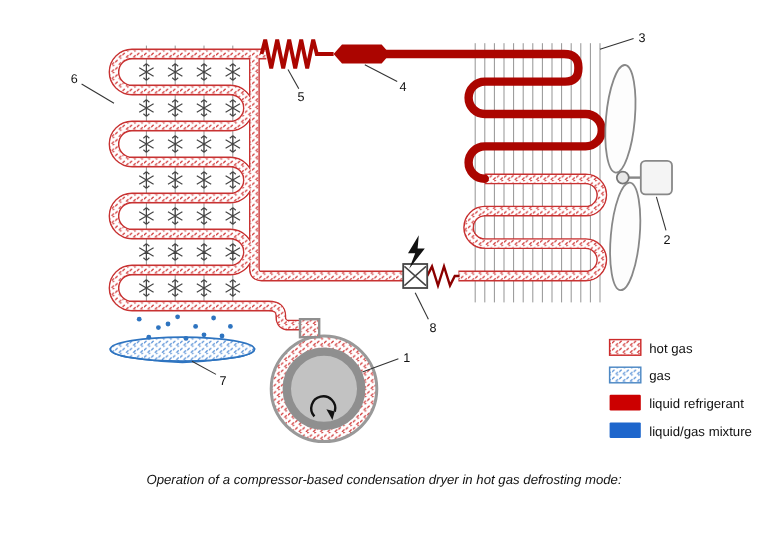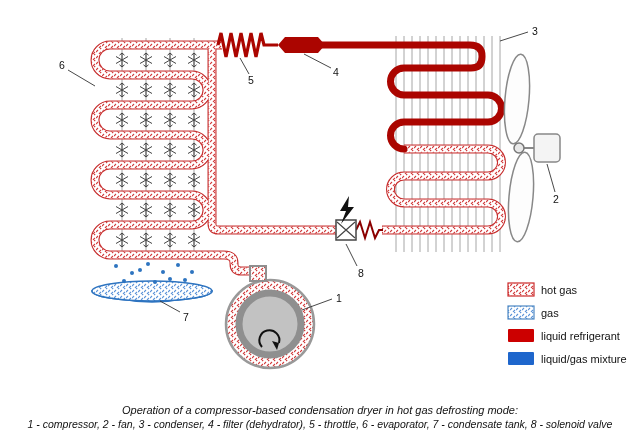--- a/index.html
+++ b/index.html
@@ -8,21 +8,21 @@
   svg{display:block;}
   
   .pout{fill:none;stroke:#c83232;stroke-width:9;stroke-linejoin:round;}
   .pcore{fill:none;stroke:#ffffff;stroke-width:6.4;stroke-linejoin:round;}
   .ppat{fill:none;stroke:url(#hotpat);stroke-width:6.4;stroke-linejoin:round;}
   .solidpipe{fill:none;stroke:#ab0500;stroke-width:7;stroke-linejoin:round;stroke-linecap:round;}
   .leader{stroke:#333;stroke-width:0.9;fill:none;}
   .numlabel{font-size:10.5px;fill:#111;}
   .legendtext{font-size:11px;fill:#111;}
   .fin{stroke:#8f8f8f;stroke-width:0.8;}
-  .caption{width:640px;text-align:center;margin-top:14px;}
+  .caption{width:640px;text-align:center;margin-top:4px;}
   .caption p{margin:2px 0;font-style:italic;color:#111;}
   .caption .l1{font-size:11px;}
   .caption .l2{font-size:10.5px;}
 </style>
 </head>
 <body>
 
 <div class="stage">
 <svg width="640" height="390" viewBox="0 0 640 390">
   <defs>
@@ -194,15 +194,14 @@
     <rect x="508" y="329" width="26" height="13" rx="1" fill="#cc0000"></rect>
     <text class="legendtext" x="541" y="340">liquid refrigerant</text>
 
     <rect x="508" y="352" width="26" height="13" rx="1" fill="#1e66cc"></rect>
     <text class="legendtext" x="541" y="363">liquid/gas mixture</text>
   </g>
 </svg>
 
 <div class="caption">
   <p class="l1">Operation of a compressor-based condensation dryer in hot gas defrosting mode:</p>
-  <p class="l2">1 - compressor, 2 - fan, 3 - condenser, 4 - filter (dehydrator), 5 - throttle, 6 - evaporator, 7 - condensate tank, 8 - solenoid valve</p>
 </div>
 </div>
 
 </body></html>

